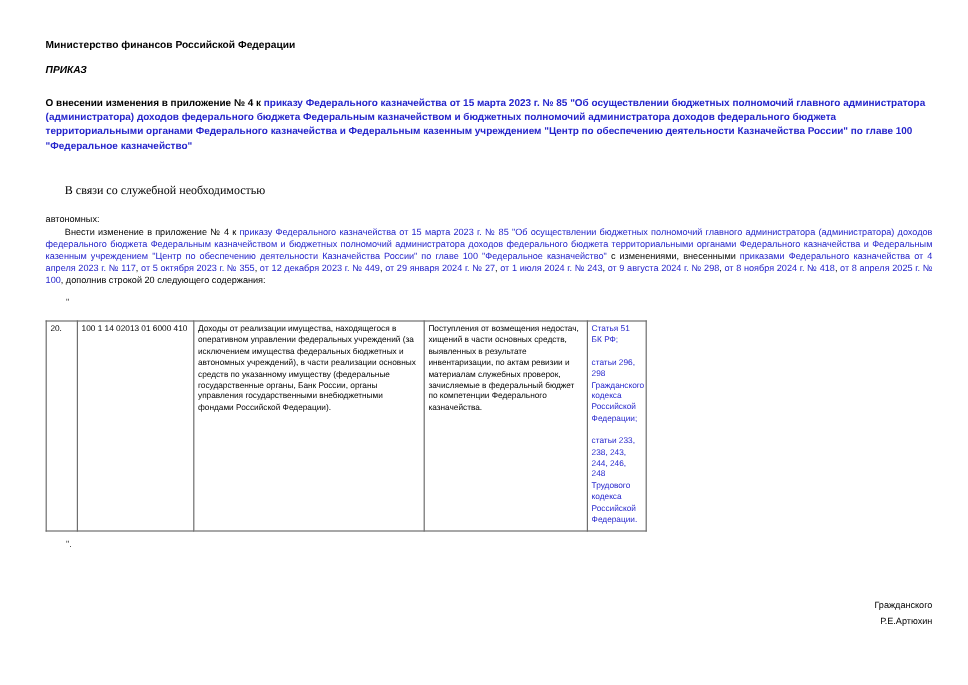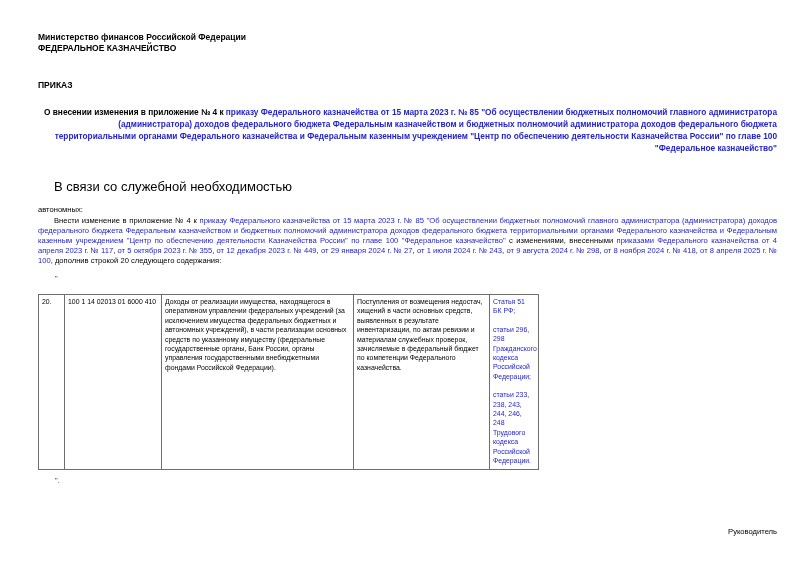--- a/index.html
+++ b/index.html
@@ -1,41 +1,40 @@
 <!DOCTYPE html>
 <html lang="ru"><head>
 <meta charset="utf-8">
 <style>
   html,body{margin:0;padding:0;background:#ffffff;}
   body{width:807px;height:571px;overflow:hidden;font-family:"Liberation Sans",sans-serif;color:#000;}
   .page{padding:32px 30px 0 38px;}
   .hdr-line{text-align:left;font-weight:bold;font-size:8.5px;line-height:11px;}
-  .doc-type{margin-top:26px;}
+  .doc-type{margin-top:10px;font-style:italic;}
   .doc-date{margin-top:10px;}
-  .title{margin-top:15px;text-align:right;font-weight:bold;font-size:8.3px;line-height:12px;}
+  .title{margin-top:15px;text-align:left;font-weight:bold;font-size:8.3px;line-height:12px;}
   .lnk{color:#2424cc;text-decoration:none;cursor:pointer;}
-  .preamble{margin:28px 0 0;font-size:13px;line-height:10px;text-indent:16px;}
+  .preamble{margin:28px 0 0;font-size:10px;line-height:10px;text-indent:16px;font-family:Liberation Serif, serif;}
   .orderword{margin:13px 0 0;font-size:7.6px;line-height:10px;}
   .bodypar{margin:1px 0 0;font-size:7.6px;line-height:10px;text-align:justify;text-indent:16px;}
   .qmark{font-size:7.5px;line-height:8px;margin:9px 0 0 17px;color:#333;}
   .qmark.close{margin-top:7px;}
   table.ins{border-collapse:collapse;margin-top:11px;width:500px;table-layout:fixed;}
   table.ins td{border:1px solid #6e6e6e;vertical-align:top;padding:2px 4px 3px 3px;font-size:6.9px;line-height:9.4px;}
   td.c2{white-space:nowrap;}
   td.refs p{margin:0 0 9px;}
   td.refs p:last-child{margin-bottom:0;}
   .sig{margin-top:40px;text-align:right;font-size:7.6px;line-height:13px;}
 </style>
 </head>
 <body>
 
 <div class="page">
 
   <div class="hdr-line">Министерство финансов Российской Федерации</div>
-  <div class="hdr-line">ФЕДЕРАЛЬНОЕ КАЗНАЧЕЙСТВО</div>
   <div class="hdr-line doc-type">ПРИКАЗ</div>
 
   <div class="title"><span>О внесении изменения в приложение № 4 к </span><a class="lnk">приказу Федерального казначейства от 15 марта 2023 г. № 85 "Об осуществлении бюджетных полномочий главного администратора (администратора) доходов федерального бюджета Федеральным казначейством и бюджетных полномочий администратора доходов федерального бюджета территориальными органами Федерального казначейства и Федеральным казенным учреждением "Центр по обеспечению деятельности Казначейства России" по главе 100 "Федеральное казначейство"</a></div>
 
   <p class="preamble">В связи со служебной необходимостью</p>
   <p class="orderword">автономных:</p>
 
   <p class="bodypar"><span>Внести изменение в приложение № 4 к </span><a class="lnk">приказу Федерального казначейства от 15 марта 2023 г. № 85 "Об осуществлении бюджетных полномочий главного администратора (администратора) доходов федерального бюджета Федеральным казначейством и бюджетных полномочий администратора доходов федерального бюджета территориальными органами Федерального казначейства и Федеральным казенным учреждением "Центр по обеспечению деятельности Казначейства России" по главе 100 "Федеральное казначейство"</a><span> с изменениями, внесенными </span><a class="lnk">приказами Федерального казначейства от 4 апреля 2023 г. № 117</a><span>, </span><a class="lnk">от 5 октября 2023 г. № 355</a><span>, </span><a class="lnk">от 12 декабря 2023 г. № 449</a><span>, </span><a class="lnk">от 29 января 2024 г. № 27</a><span>, </span><a class="lnk">от 1 июля 2024 г. № 243</a><span>, </span><a class="lnk">от 9 августа 2024 г. № 298</a><span>, </span><a class="lnk">от 8 ноября 2024 г. № 418</a><span>, </span><a class="lnk">от 8 апреля 2025 г. № 100</a><span>, дополнив строкой 20 следующего содержания:</span></p>
 
   <div class="qmark">"</div>
@@ -59,16 +58,17 @@
         <p class="lnk">статьи 296, 298 Гражданского кодекса Российской Федерации;</p>
         <p class="lnk">статьи 233, 238, 243, 244, 246, 248 Трудового кодекса Российской Федерации.</p>
       </td>
     </tr>
   </tbody>
     </table>
 
   <div class="qmark close">".</div>
 
   <div class="sig">
-    <div>Руководитель</div>
+    <div>Гражданского</div>
+    <div>Р.Е.Артюхин</div>
   </div>
 
 </div>
 
 </body></html>

